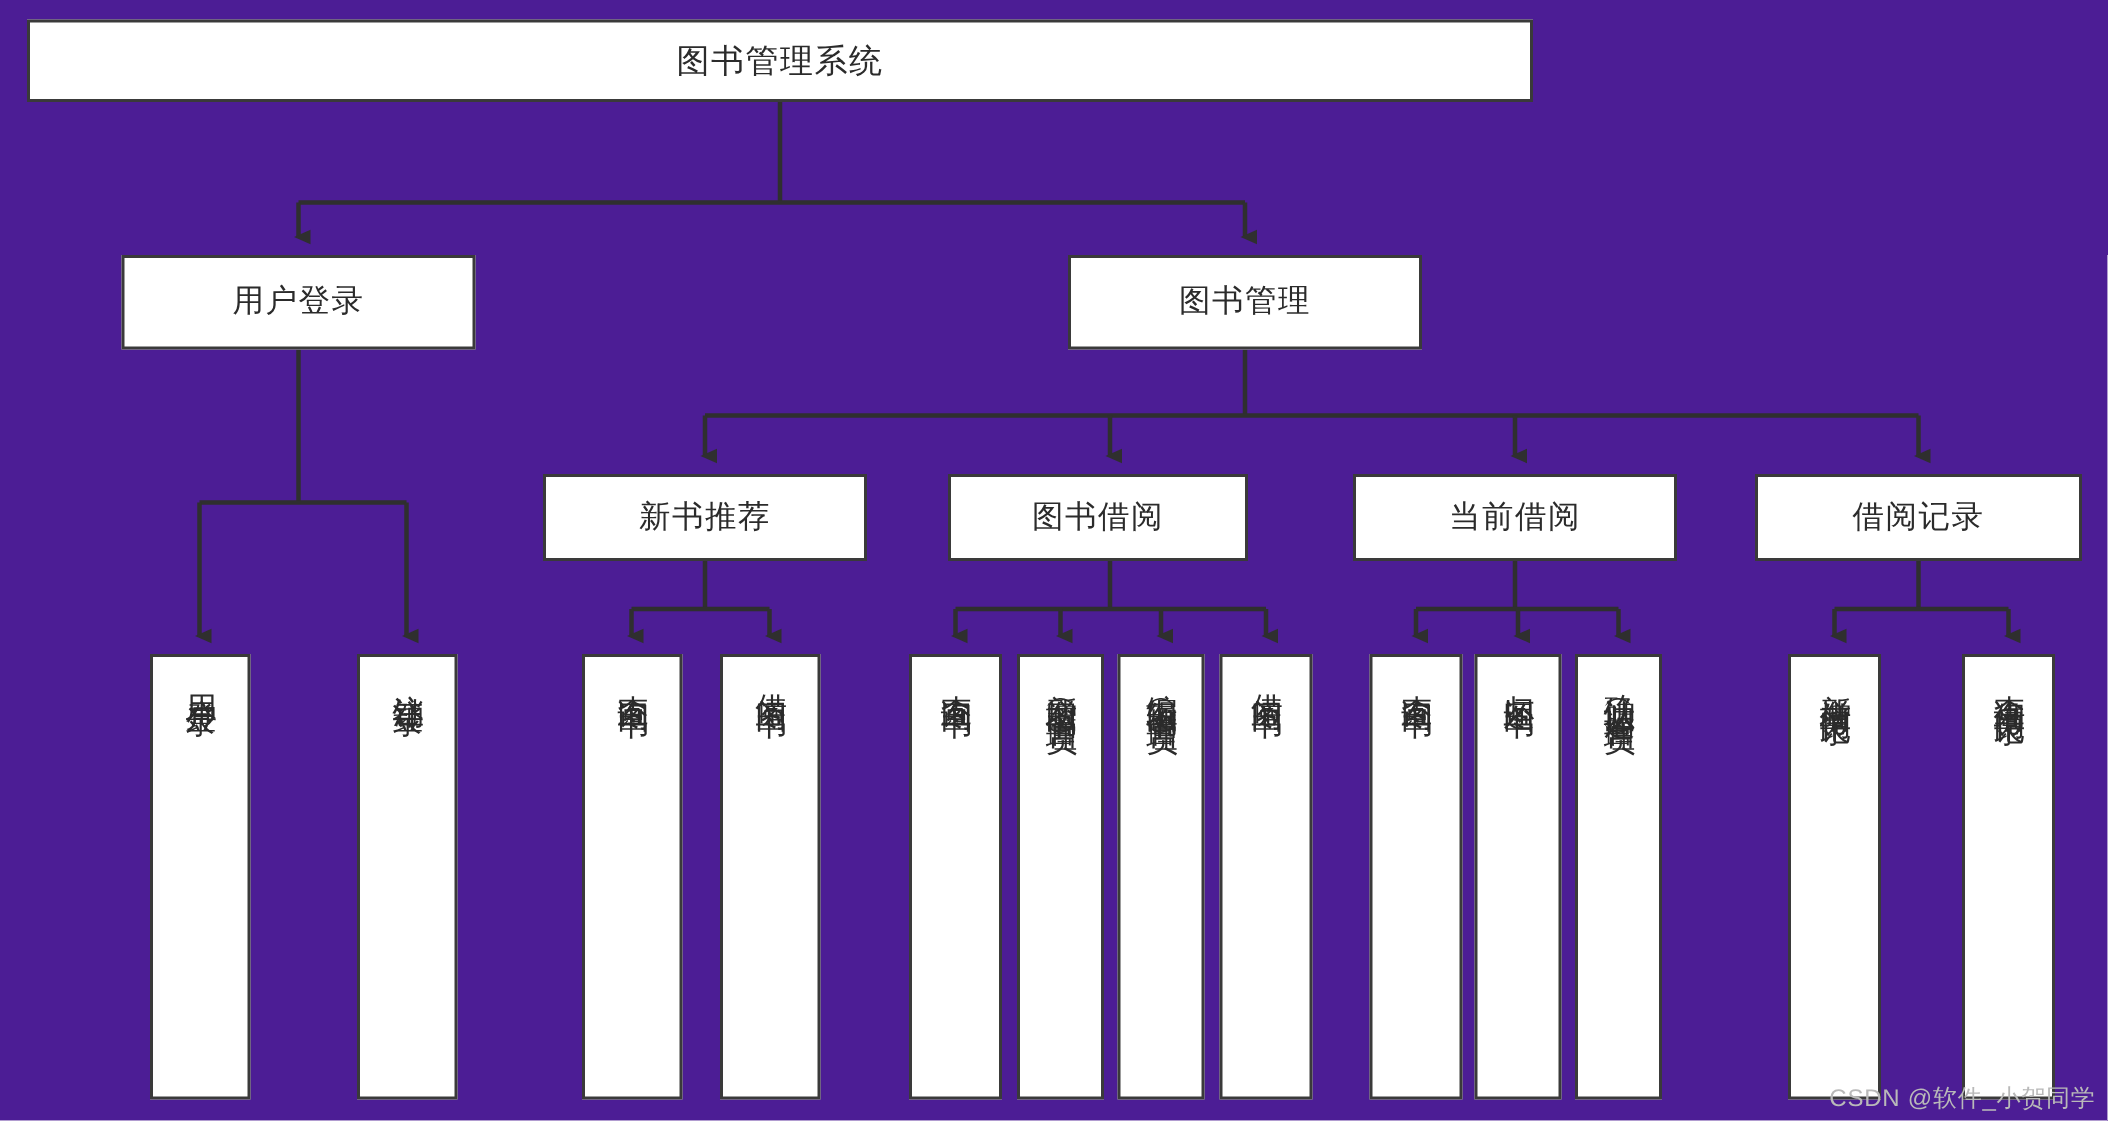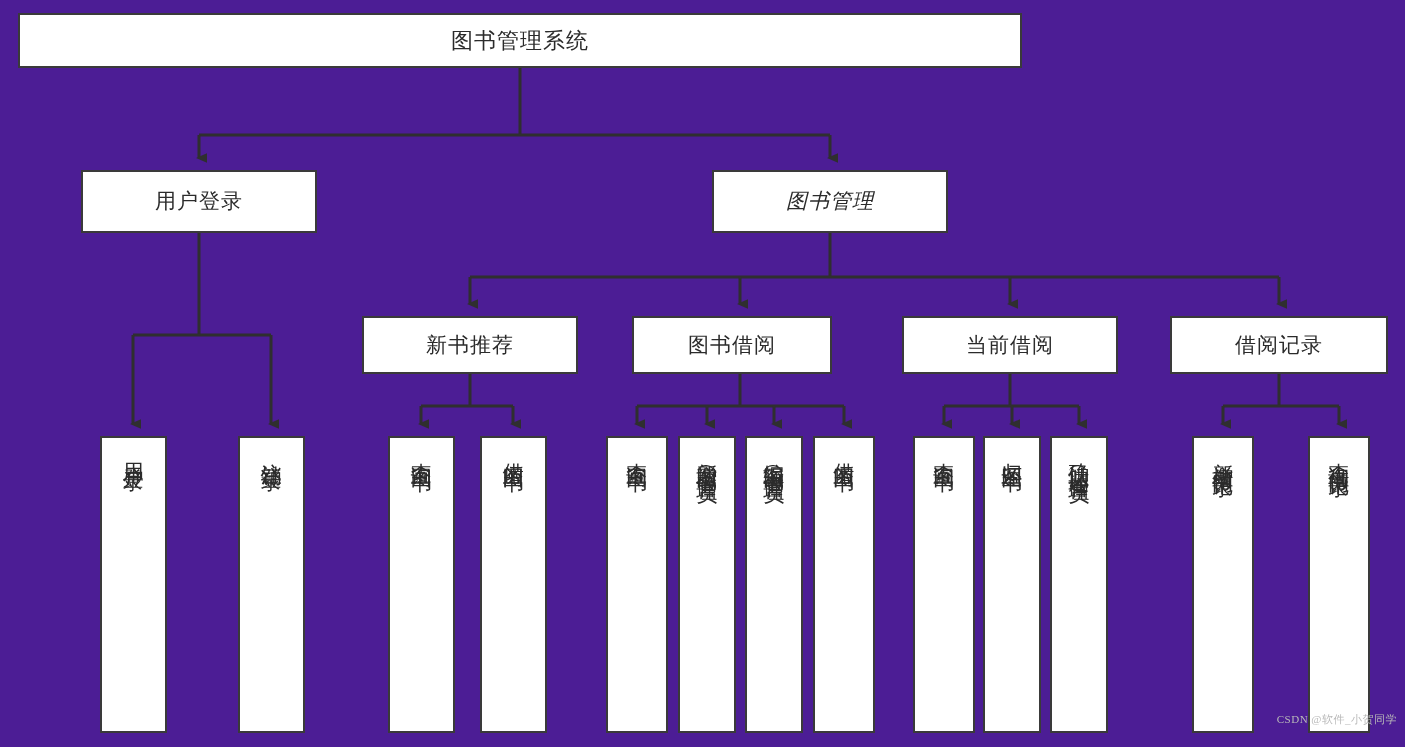--- a/index.html
+++ b/index.html
@@ -52,26 +52,25 @@
     font-size: 21px;
     line-height: 1.3;
     letter-spacing: 3px;
     white-space: normal;
     max-height: 100%;
   }
   .node.root .label { font-size: 22px; }
   .watermark {
     position: absolute;
     right: 8px;
-    bottom: 20px;
-    font-size: 11px;
+    bottom: 4px;
+    font-size: 16px;
     color: #b9b9b9;
     letter-spacing: 0.5px;
     user-select: none;
-    font-family: Liberation Serif, serif;
   }
 </style>
 </head>
 <body>
 
 <div id="canvas">
 
   <svg class="edges" viewBox="0 0 1405 747">
     <defs>
       <marker id="arrow" markerWidth="12" markerHeight="12" refX="5.2" refY="8" orient="auto" markerUnits="userSpaceOnUse">
@@ -122,21 +121,21 @@
     </g>
   </svg>
 
   <div class="node root" style="left:18px; top:13px; width:1004px; height:55px;">
     <span class="label">图书管理系统</span>
   </div>
 
   <div class="node" style="left:81px; top:170px; width:236px; height:63px;">
     <span class="label">用户登录</span>
   </div>
-  <div class="node" style="left:712px; top:170px; width:236px; height:63px;font-style:italic;">
+  <div class="node" style="left:712px; top:170px; width:236px; height:63px;">
     <span class="label">图书管理</span>
   </div>
 
   <div class="node" style="left:362px; top:316px; width:216px; height:58px;text-align:right;">
     <span class="label">新书推荐</span>
   </div>
   <div class="node" style="left:632px; top:316px; width:200px; height:58px;">
     <span class="label">图书借阅</span>
   </div>
   <div class="node" style="left:1170px; top:316px; width:218px; height:58px;">

